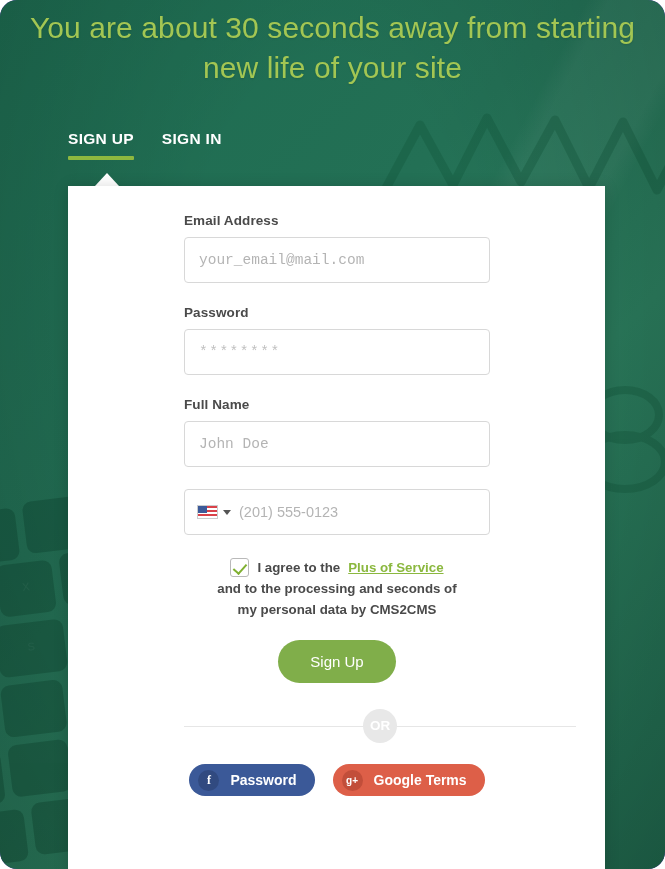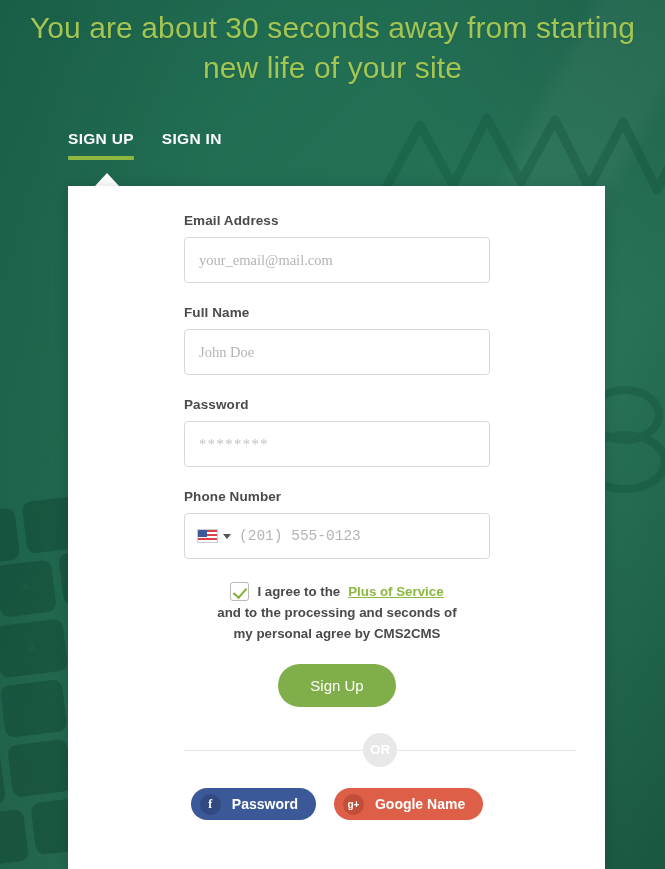--- a/index.html
+++ b/index.html
@@ -10,20 +10,21 @@
     overflow: hidden;
     font-family: "Liberation Sans", sans-serif;
   }
 
   .page {
     position: relative;
     width: 665px;
     height: 869px;
     background: #6d28d9;
     overflow: hidden;
+    border-radius: 17px;
   }
 
   
   .bg-base {
     position: absolute;
     inset: 0;
     background:
       linear-gradient(135deg, #1d6b50 0%, #237055 38%, #2b7c5d 62%, #20694e 100%);
   }
   .bg-diagonal {
@@ -159,21 +160,21 @@
   }
   .input {
     width: 306px;
     height: 46px;
     border: 1px solid #d8d8d8;
     border-radius: 4px;
     background: #fff;
     padding: 0 14px;
     font-size: 14.5px;
     color: #555;
-    font-family: Liberation Serif, serif;
+    font-family: Liberation Mono, monospace;
     outline: none;
   }
   .input::placeholder { color: #b4b4b4; }
   .input.pwd::placeholder { color: #c0c0c0; letter-spacing: 1.5px; }
 
   
   .phone-wrap {
     position: relative;
     width: 306px;
     height: 46px;
@@ -218,21 +219,21 @@
     border-top: 5px solid #555;
   }
   .phone-input {
     flex: 1;
     border: none;
     outline: none;
     height: 100%;
     font-size: 14.5px;
     color: #555;
     background: transparent;
-    font-family: Liberation Mono, monospace;
+    font-family: Liberation Sans, sans-serif;
     padding-right: 12px;
   }
   .phone-input::placeholder { color: #b4b4b4; }
 
   
   .agree {
     margin-top: 0;
     text-align: center;
     color: #4a4a4a;
     font-size: 13.3px;
@@ -417,68 +418,67 @@
 
   <section class="card">
     <form class="form">
 
       <div class="field">
         <label class="field-label">Email Address</label>
         <input class="input" type="email" placeholder="your_email@mail.com" style="">
       </div>
 
       <div class="field">
+        <label class="field-label">Password</label>
+        <input class="input pwd" type="text" placeholder="********" style="">
+      </div>
+
+      <div class="field">
         <label class="field-label">Full Name</label>
         <input class="input" type="text" placeholder="John Doe" style="">
       </div>
 
       <div class="field">
-        <label class="field-label">Password</label>
-        <input class="input pwd" type="text" placeholder="********" style="">
-      </div>
-
-      <div class="field">
-        <label class="field-label">Phone Number</label>
         <div class="phone-wrap">
           <div class="flag-btn">
             <span class="flag">
               <span class="stripes"></span>
               <span class="canton"></span>
             </span>
             <span class="caret"></span>
           </div>
           <input class="phone-input" type="tel" placeholder="(201) 555-0123" style="">
         </div>
       </div>
 
       <div class="agree">
         <div class="agree-row1">
           <span class="checkbox"></span>
           <span>I agree to the</span>
           <a class="tos-link" href="#">Plus of Service</a>
         </div>
         <div>and to the processing and seconds of</div>
-        <div>my personal agree by CMS2CMS</div>
+        <div>my personal data by CMS2CMS</div>
       </div>
 
       <div class="submit-wrap">
         <button type="button" class="submit-btn">Sign Up</button>
       </div>
 
       <div class="divider">
         <div class="line"></div>
         <div class="orb">OR</div>
       </div>
 
       <div class="social">
         <button type="button" class="social-btn fb">
           <span class="social-ico">f</span>
           <span>Password</span>
         </button>
         <button type="button" class="social-btn gp">
           <span class="social-ico">g+</span>
-          <span>Google Name</span>
+          <span>Google Terms</span>
         </button>
       </div>
 
     </form>
   </section>
 </div>
 
 </body></html>

